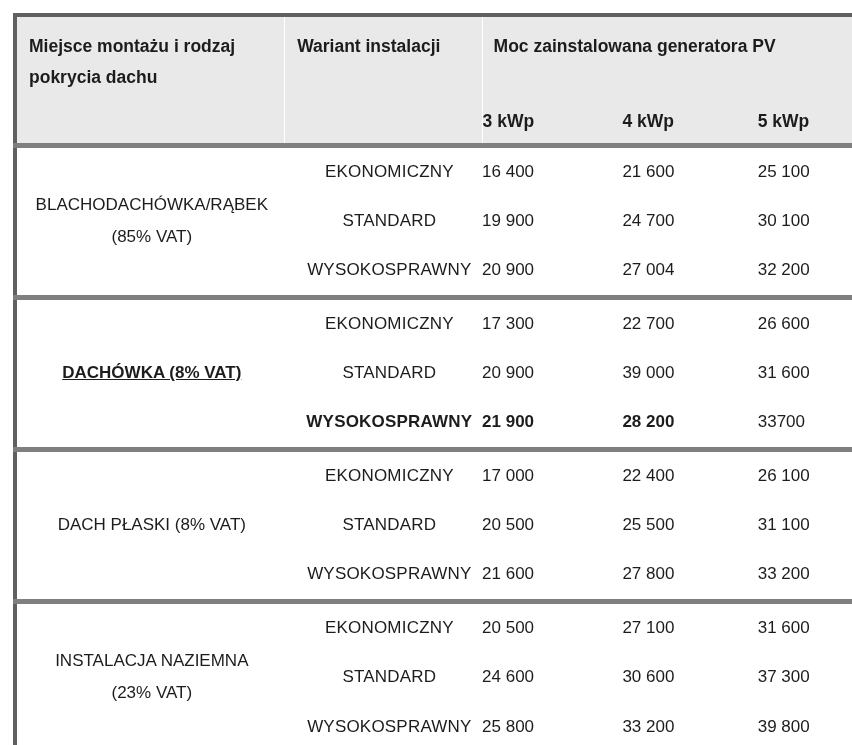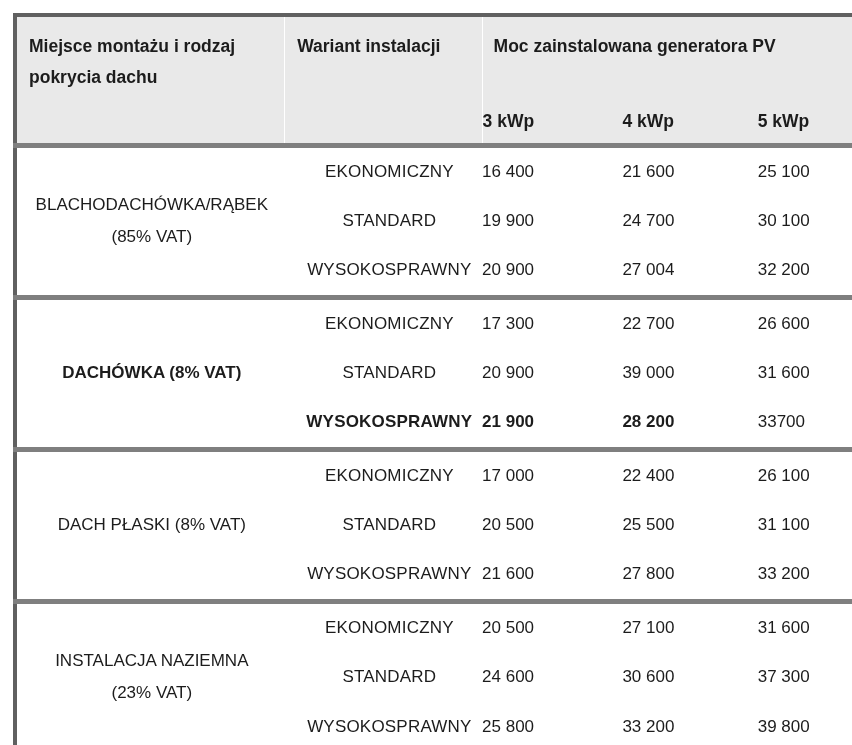--- a/index.html
+++ b/index.html
@@ -77,21 +77,21 @@
   td.variant {
     vertical-align: middle;
     padding-left: 12px;
     letter-spacing: 0.2px;
   }
   td.num {
     vertical-align: middle;
     text-align: left;
   }
   .b { font-weight: 700; }
-  tbody.g2 td.roof { font-weight: 700; }
+  tbody.g2 td.roof { font-weight: 700; text-decoration: underline; }
 </style>
 </head>
 <body>
 
 <div class="page">
   <table class="pricing">
     <colgroup>
       <col class="c-roof">
         <col class="c-variant">
         <col class="c-k3">

